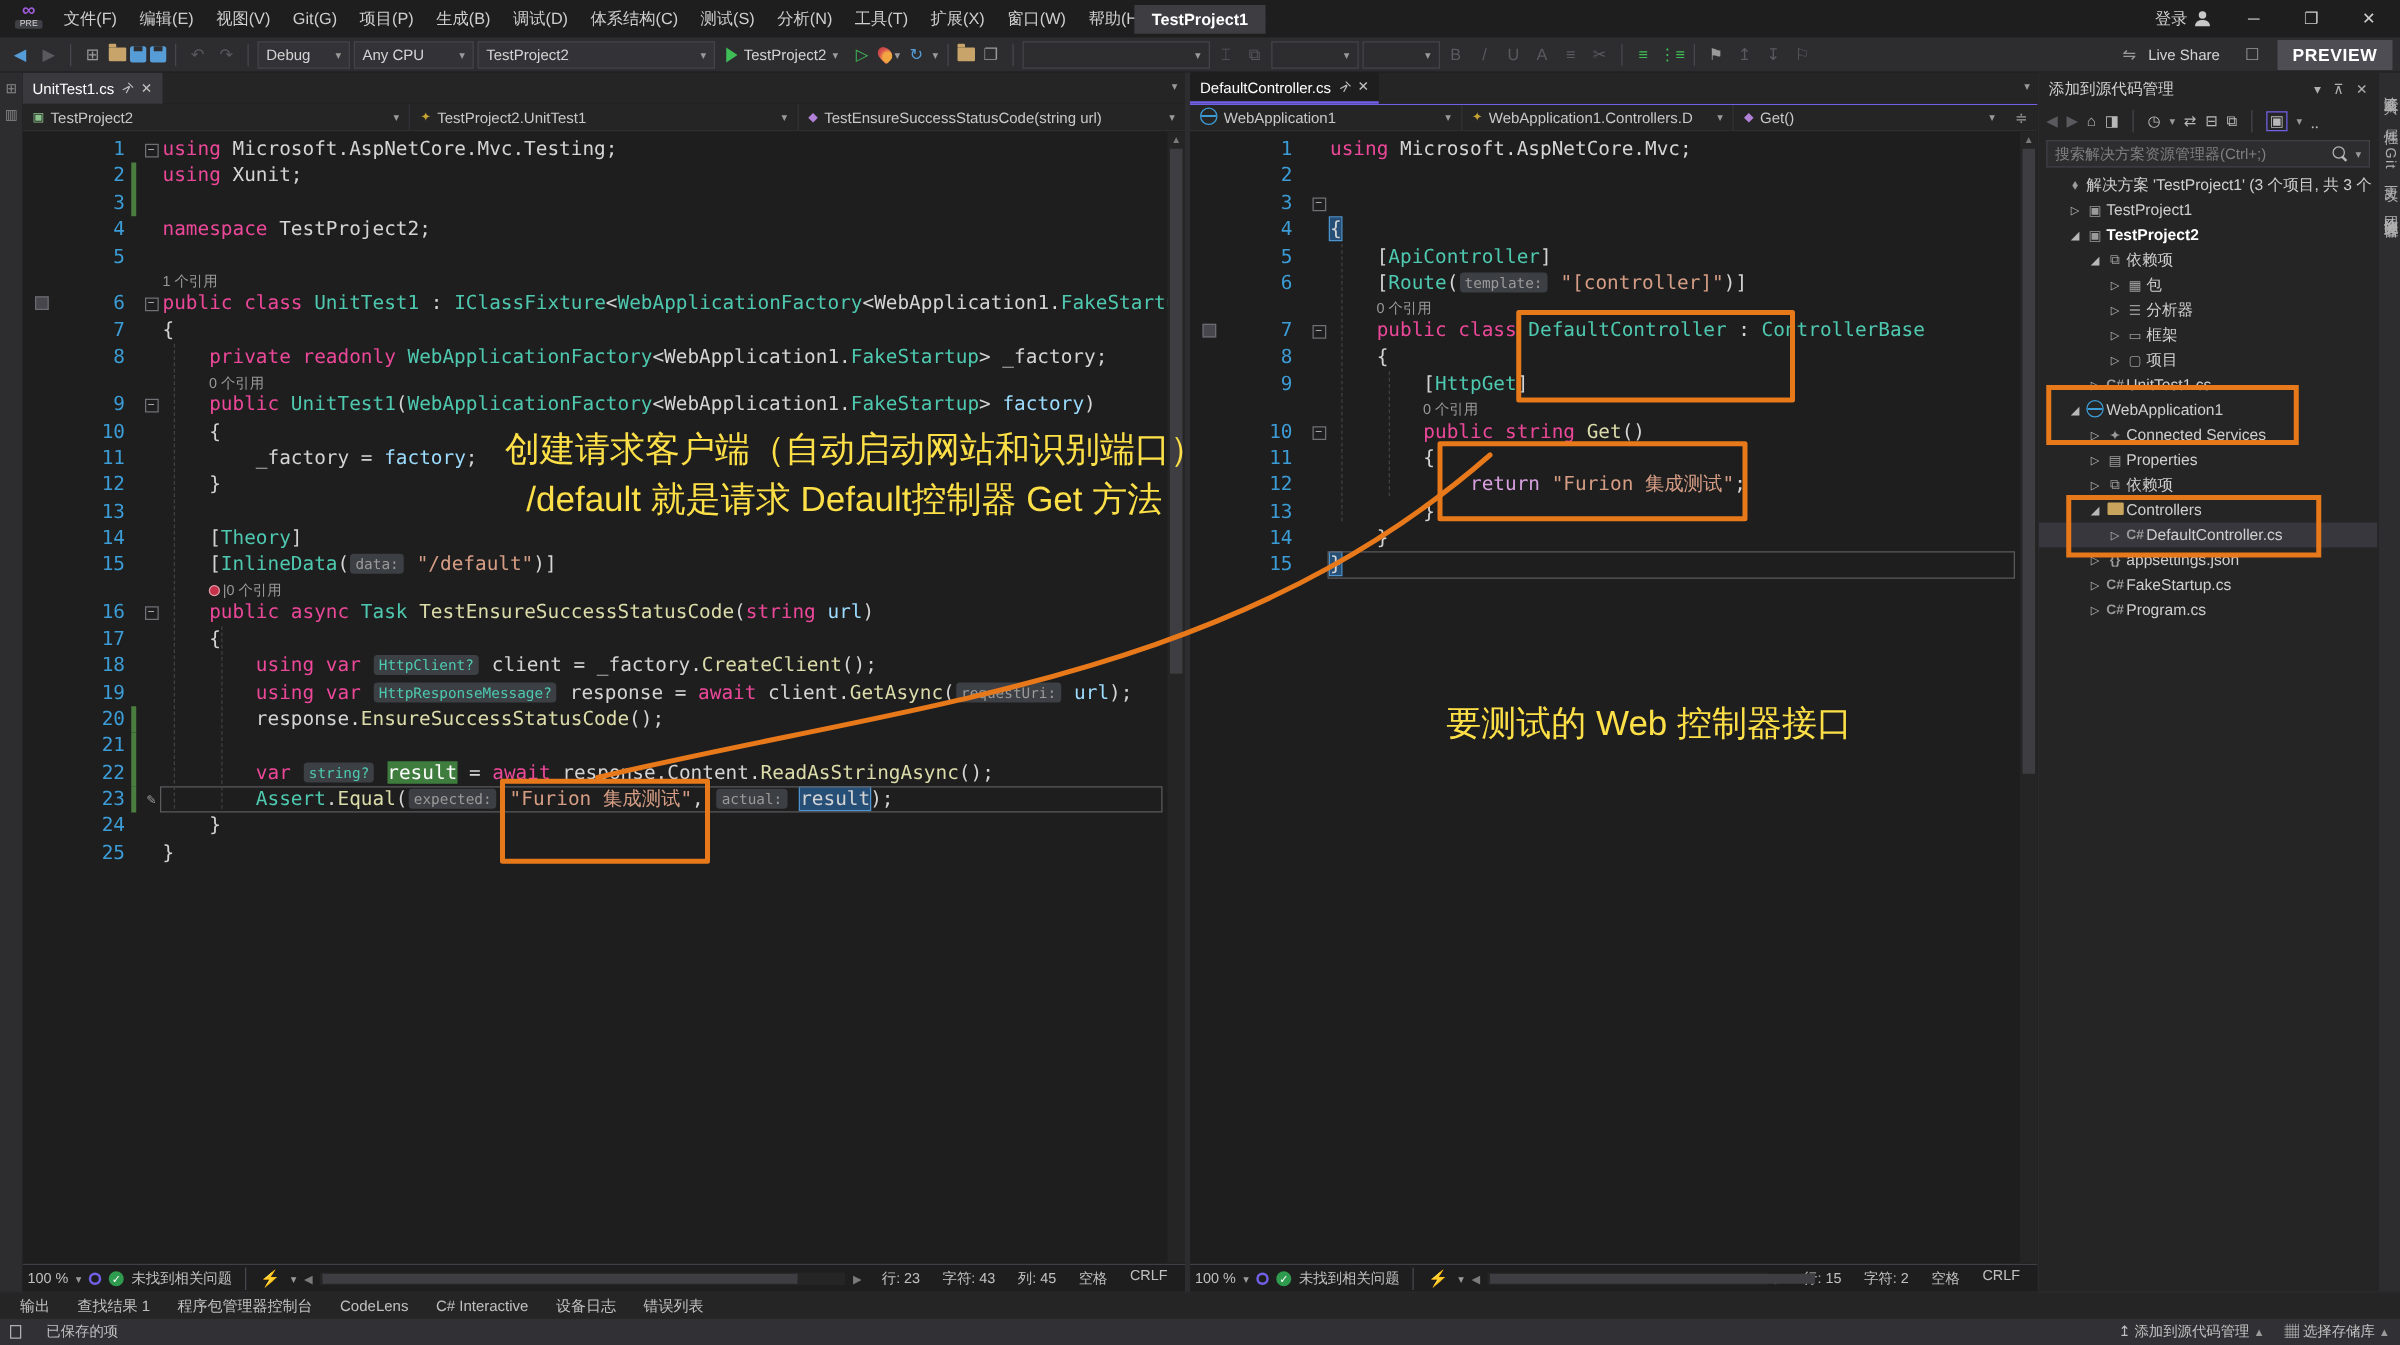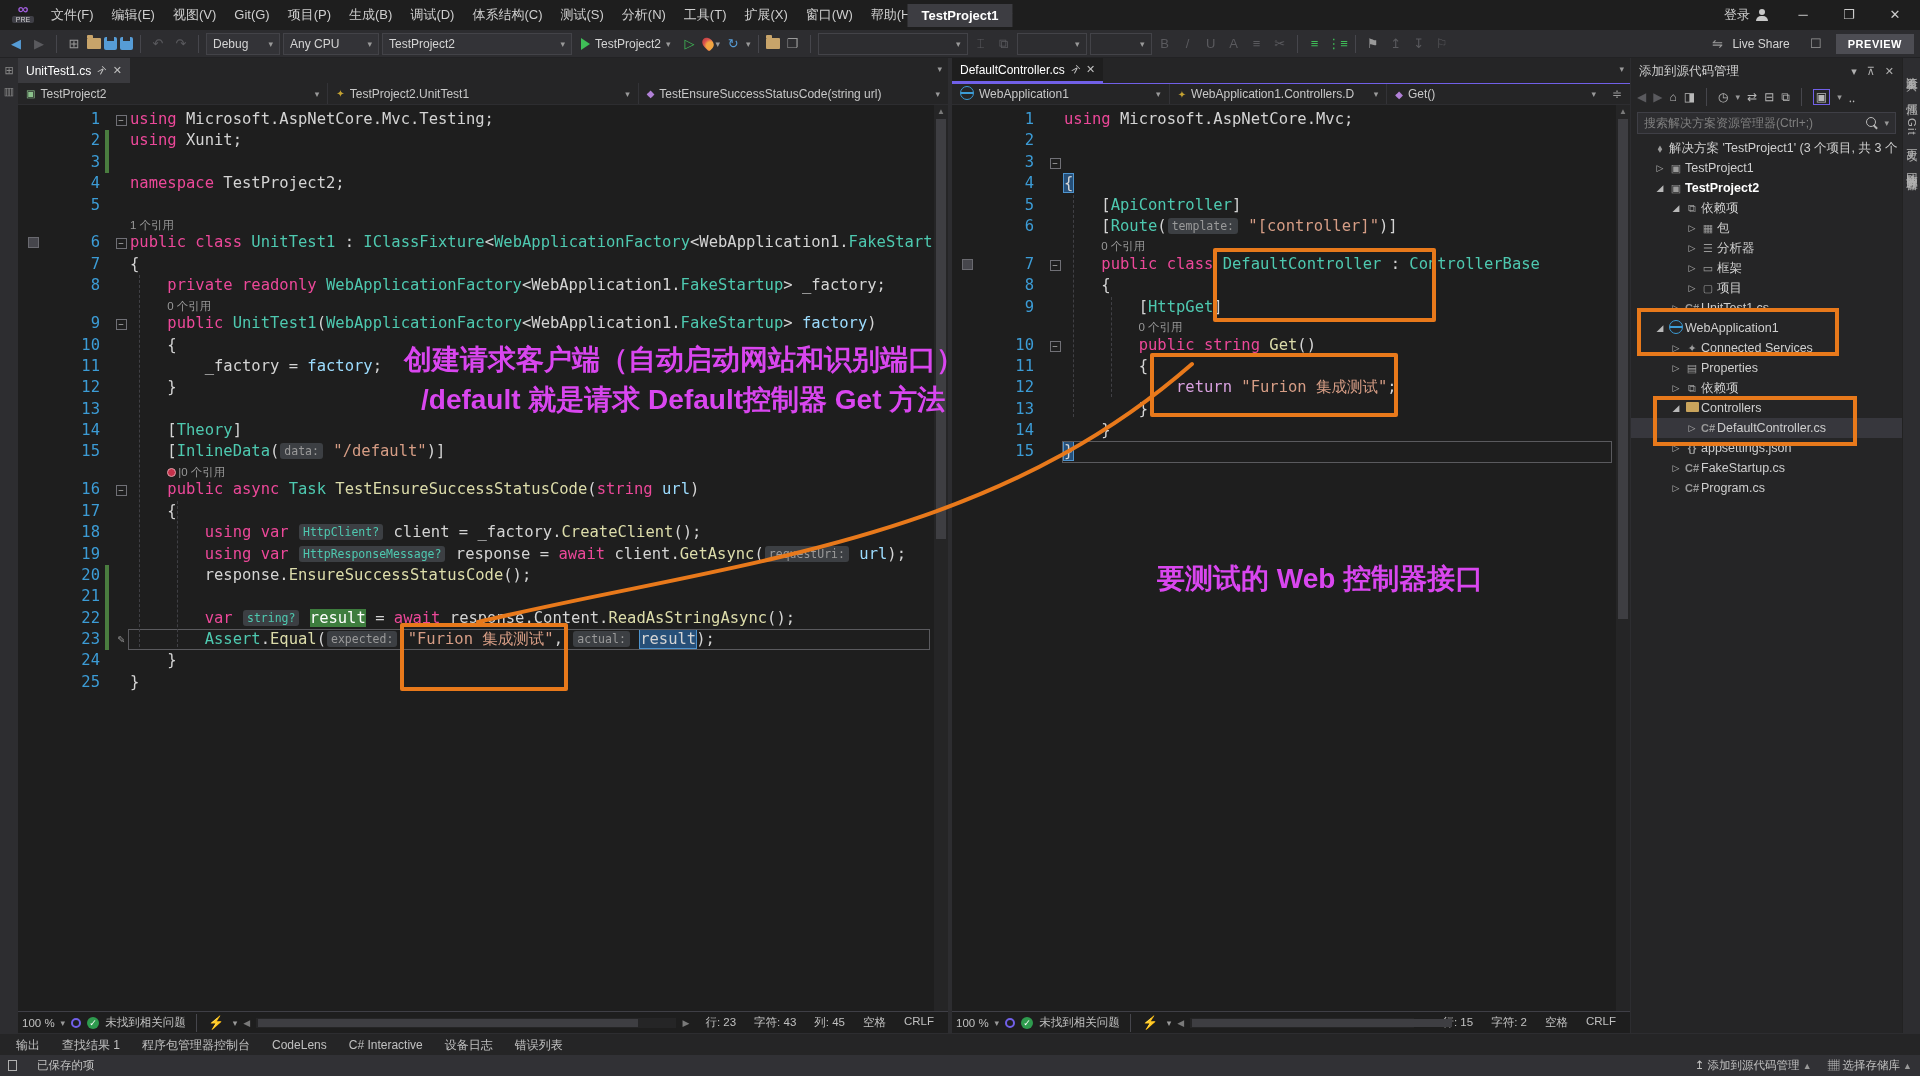--- a/index.html
+++ b/index.html
@@ -35,21 +35,21 @@
   .combo.empty { background:#2d2d30; color:#6a6a6e; }
   .combo .cv { font-size:12px; }
   .caret { color:#9a9a9a; font-size:9px; }
   .runbtn { display:flex; align-items:center; gap:5px; height:22px; padding:0 6px; color:#d4d4d4; }
   .play { width:0;height:0;border-left:9px solid #3fbe57;border-top:6px solid transparent;border-bottom:6px solid transparent; display:inline-block;}
   .flame { width:10px; height:13px; background:radial-gradient(circle at 50% 75%, #f2a541 0 35%, #d9534f 60%, #b5383a); border-radius:50% 50% 50% 2px; transform:rotate(-45deg); display:inline-block;}
   .saveic { width:13px; height:13px; background:#569cd6; border-radius:2px; position:relative; display:inline-block;}
   .saveic::before { content:""; position:absolute; left:3px; top:0; width:7px; height:4px; background:#2d2d30;}
   .folderic { width:14px; height:11px; background:#c8a46a; border-radius:1px; position:relative; display:inline-block;}
   .folderic::before { content:""; position:absolute; top:-3px; left:0; width:6px; height:3px; background:#c8a46a; border-radius:1px 1px 0 0;}
-  .preview-btn { background:#4d4d53; color:#ffffff; font-weight:bold; font-size:11px; padding:4px 12px; letter-spacing:0.5px; }
+  .preview-btn { background:#4d4d53; color:#ffffff; font-weight:bold; font-size:14px; padding:4px 12px; letter-spacing:0.5px; }
   .tb-far-right { margin-left:auto; display:flex; align-items:center; gap:10px; }
 
   
   .main { display:flex; height:975px; }
   .leftstrip { width:18px; background:#2d2d30; display:flex; flex-direction:column; align-items:center; padding-top:6px; gap:8px; color:#8a8a8a; font-size:11px;}
   .egroup { display:flex; flex-direction:column; background:#1e1e1e; overflow:hidden; position:relative; }
   .egroup.left { width:930px; }
   .egroup.right { width:678px; }
   .vsplit { width:4px; background:#2d2d30; cursor:col-resize; }
   .tabrow { height:25px; background:#252526; display:flex; align-items:flex-end; position:relative;}
@@ -136,21 +136,21 @@
   .vtext { writing-mode:vertical-rl; font-size:11.5px; color:#b0b0b0; letter-spacing:1px; }
 
   
   .paneltabs { height:22px; background:#252526; border-top:1px solid #2d2d30; display:flex; align-items:center; gap:2px; padding-left:6px; font-size:12px; color:#c0c0c0;}
   .ptab { padding:0 10px; height:100%; line-height:22px; }
   .statusbar { height:21px; background:#313135; display:flex; align-items:center; font-size:11.5px; color:#c0c0c0; padding:0 8px; gap:20px;}
   .statusbar .right { margin-left:auto; display:flex; align-items:flex-start; gap:16px; }
   .docic { display:inline-block; width:9px; height:11px; border:1px solid #b0b0b0; }
 
   
-  .anno { position:absolute; color:#d946ef; font-weight:700; pointer-events:none; z-index:7; white-space:nowrap;text-align:center;}
+  .anno { position:absolute; color:#fde047; font-weight:400; pointer-events:none; z-index:7; white-space:nowrap;text-align:center;}
   .anno.big { font-size:28px; }
   #arrow-svg { position:absolute; inset:0; pointer-events:none; z-index:5; }
 </style>
 </head>
 <body>
 
 <div id="app">
 
   <div class="titlebar">
     <div class="vslogo">

